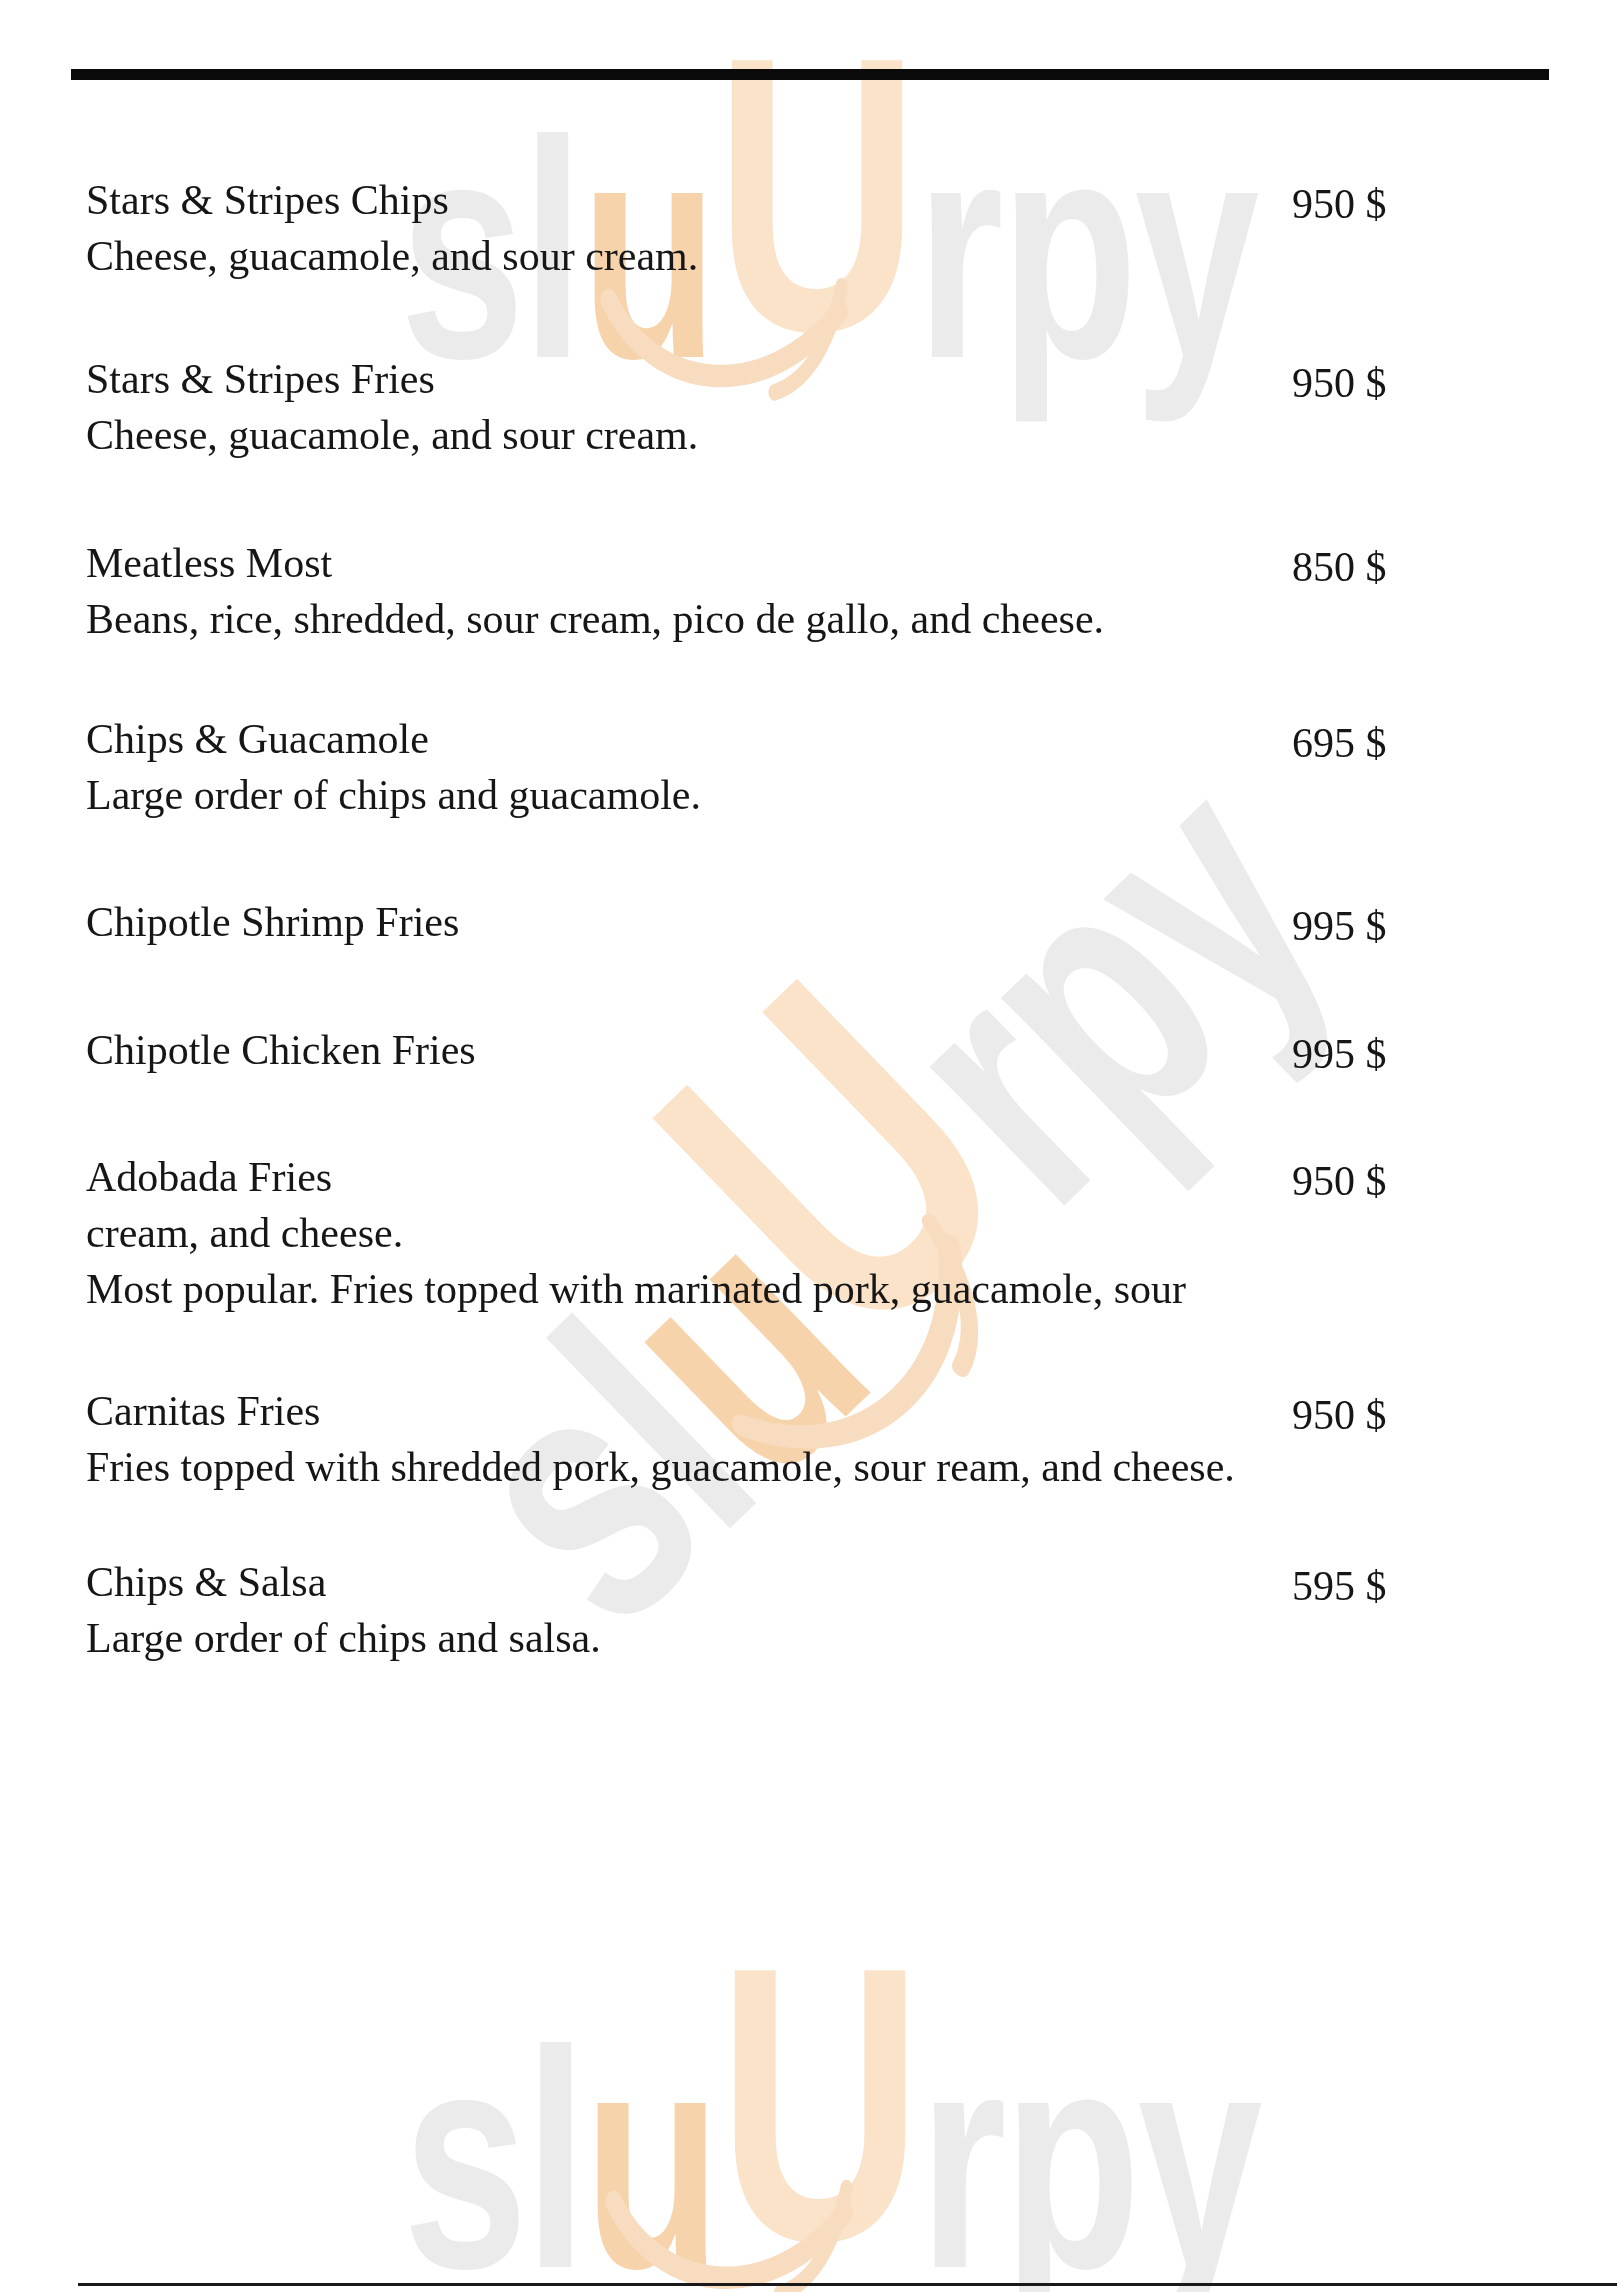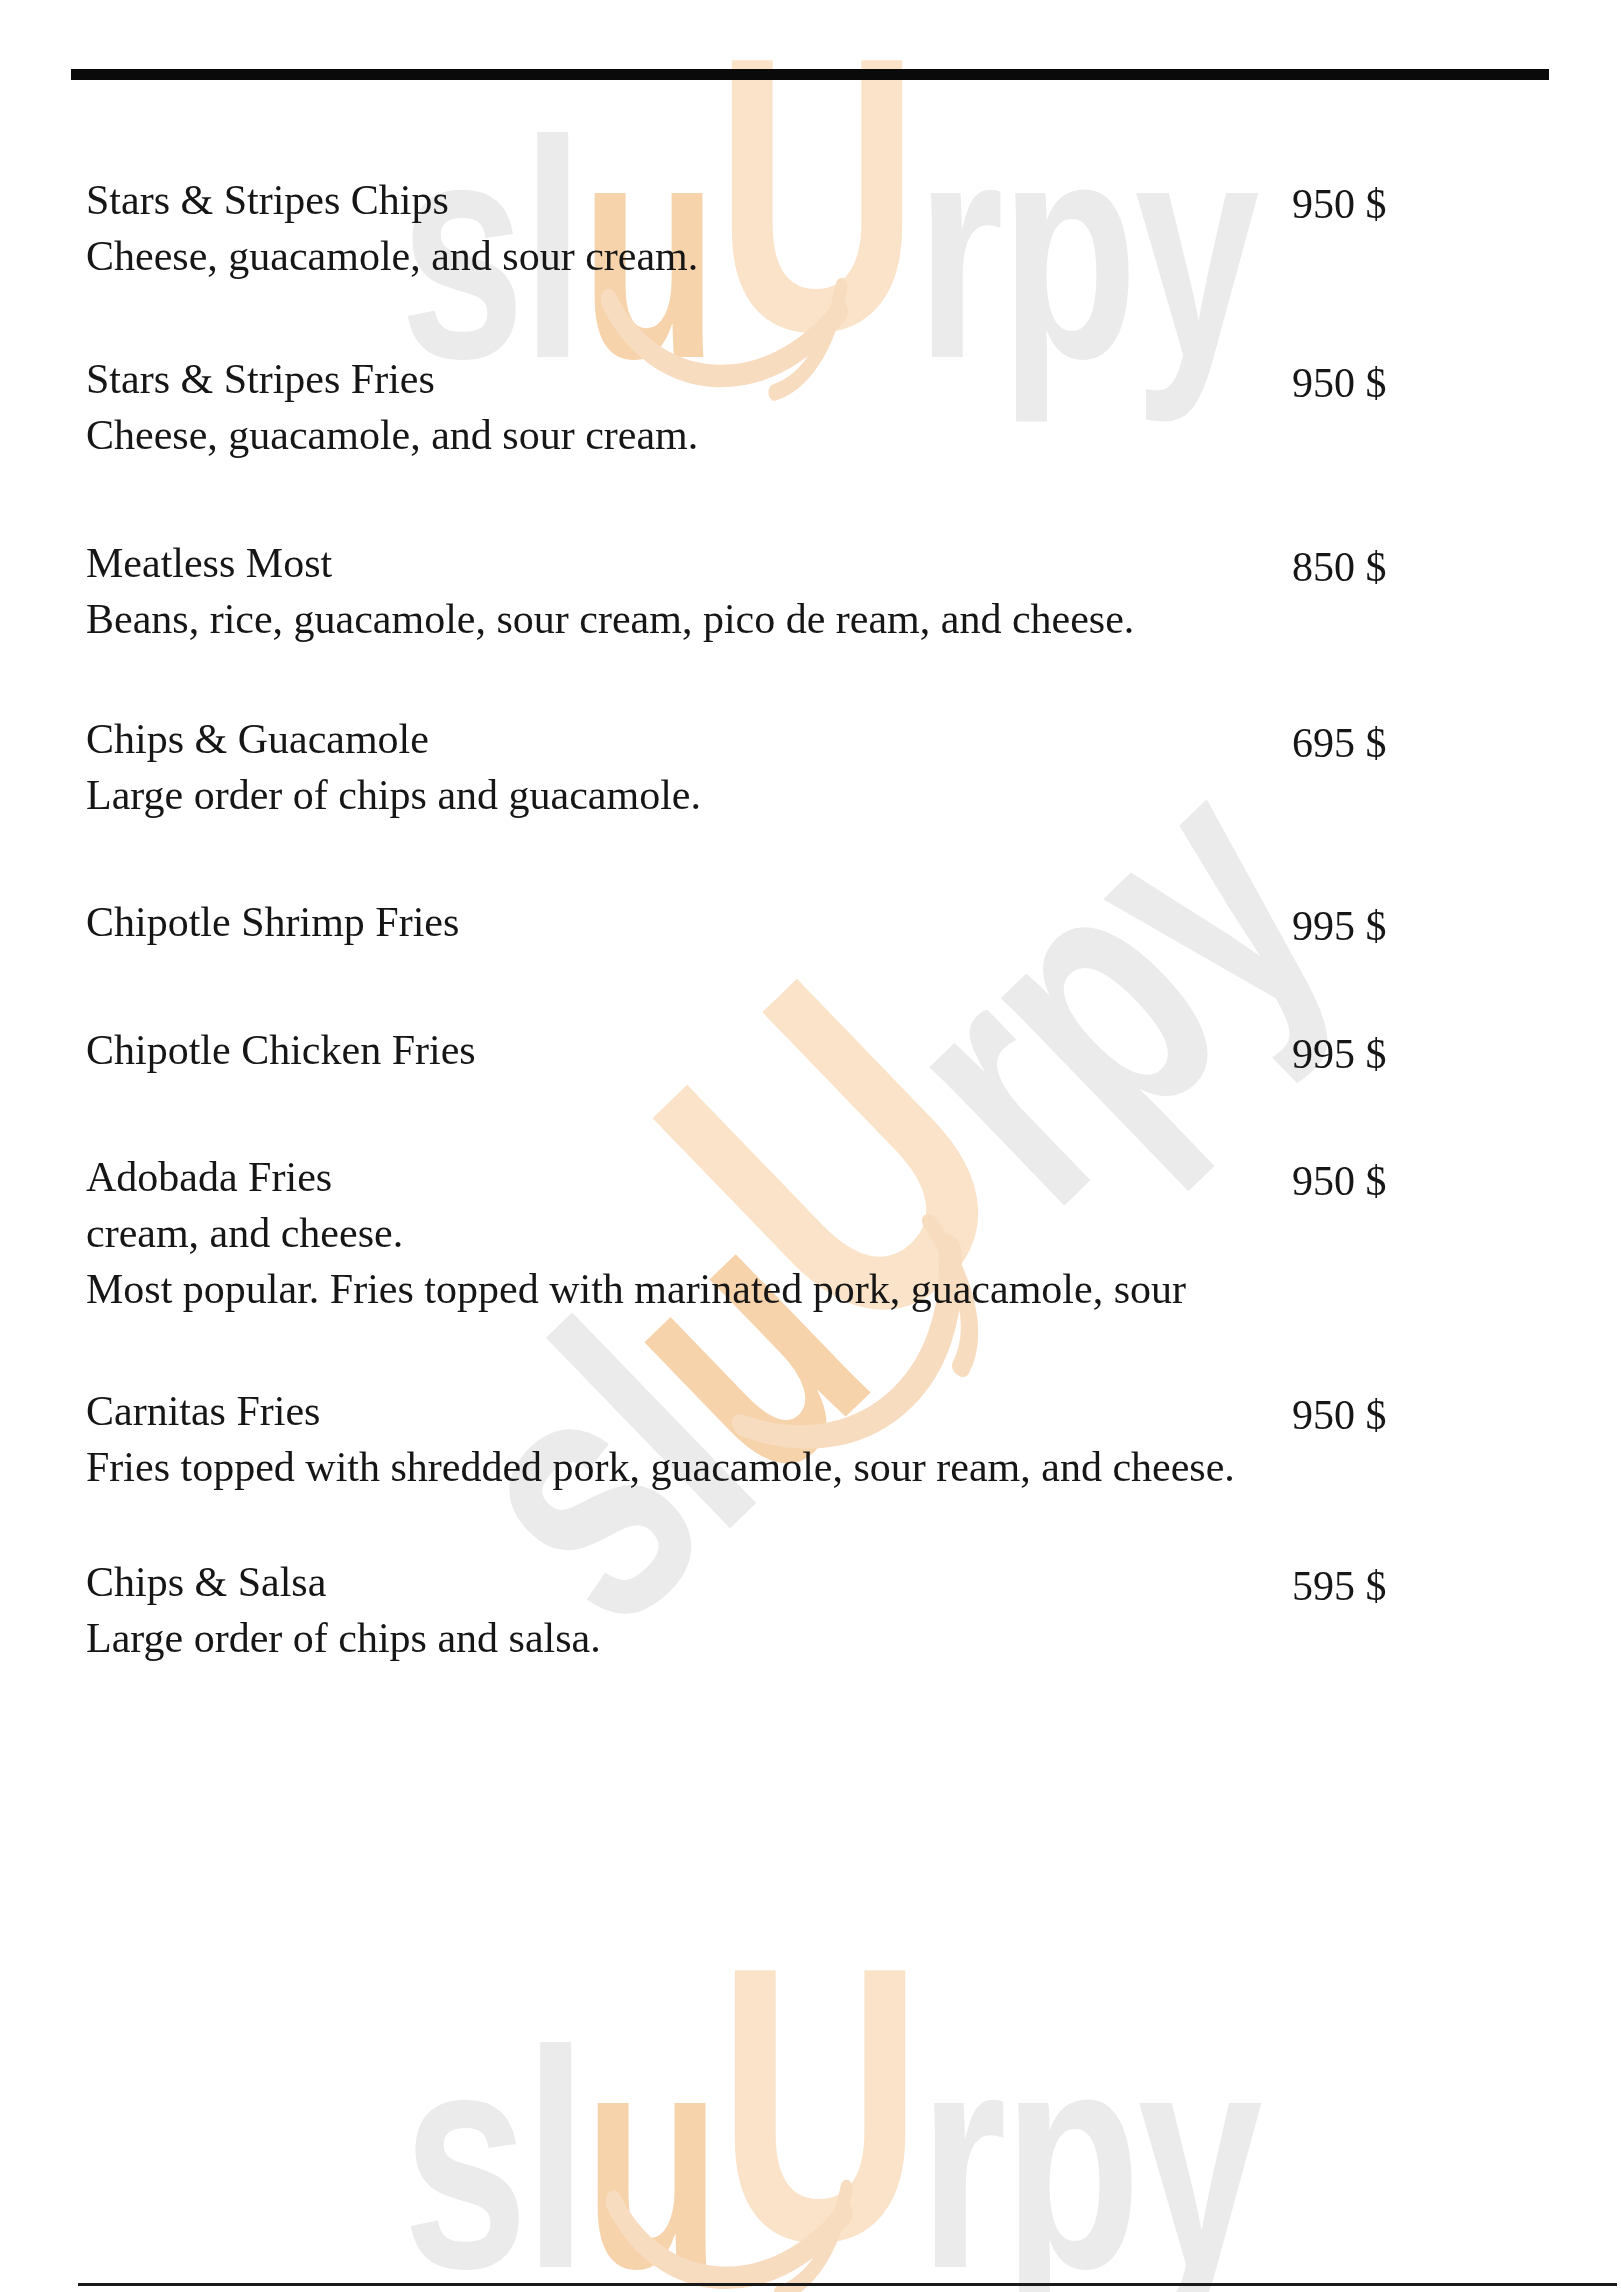--- a/index.html
+++ b/index.html
@@ -96,21 +96,21 @@
     <div class="desc">Cheese, guacamole, and sour cream.</div>
   </div>
 
   <div class="item i2">
     <div><span>Stars &amp; Stripes Fries</span><span class="price">950 $</span></div>
     <div class="desc">Cheese, guacamole, and sour cream.</div>
   </div>
 
   <div class="item i3">
     <div><span>Meatless Most</span><span class="price">850 $</span></div>
-    <div class="desc">Beans, rice, guacamole, sour cream, pico de ream, and cheese.</div>
+    <div class="desc">Beans, rice, shredded, sour cream, pico de gallo, and cheese.</div>
   </div>
 
   <div class="item i4">
     <div><span>Chips &amp; Guacamole</span><span class="price">695 $</span></div>
     <div class="desc">Large order of chips and guacamole.</div>
   </div>
 
   <div class="item i5">
     <div><span>Chipotle Shrimp Fries</span><span class="price">995 $</span></div>
   </div>

